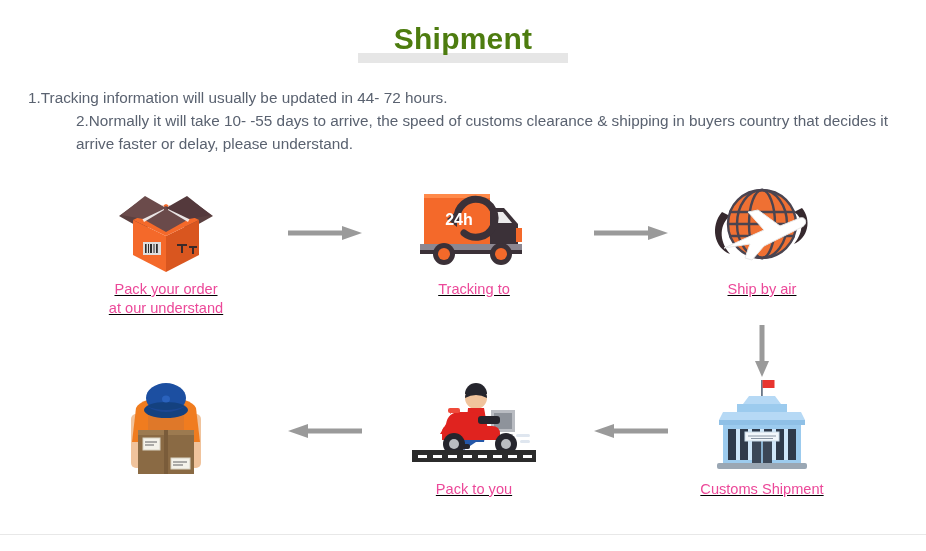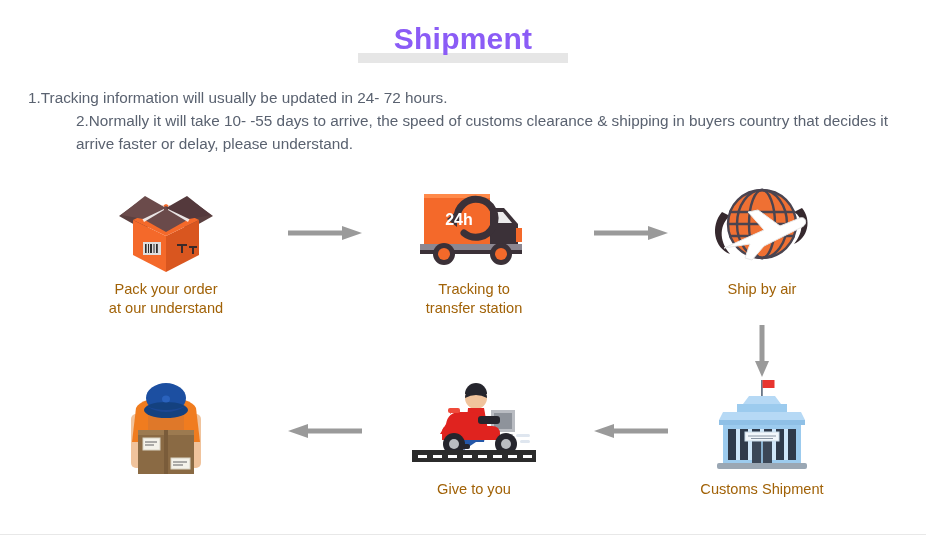--- a/index.html
+++ b/index.html
@@ -16,45 +16,45 @@
     position: absolute; left: 0; top: 22px; width: 926px;
     text-align: center;
   }
   .title-inner { position: relative; display: inline-block; }
   .title-bar {
     position: absolute; left: -28px; right: -28px; top: 31px; height: 10px;
     background: #e6e6e6; z-index: 0;
   }
   .title-text {
     position: relative; z-index: 1;
-    font-size: 30px; font-weight: bold; color: #8b5cf6;
+    font-size: 30px; font-weight: bold; color: #4d7c0f;
     letter-spacing: .2px; padding: 0 8px;
   }
 
   
   .notes {
     position: absolute; left: 28px; top: 86px; width: 868px;
     font-size: 15.3px; line-height: 23px; color: #5a6270;
   }
   .notes div { white-space: nowrap; }
   .notes .wrap2 { white-space: normal; margin-left: 48px; }
 
   
   .row { position: absolute; width: 926px; }
   .row-top { top: 168px; height: 160px; }
   .row-bot { top: 368px; height: 160px; }
 
-  .cell { position: absolute; width: 200px; text-align: center; }
+  .cell { position: absolute; width: 200px; text-align: center; text-decoration: underline; }
   .c1 { left: 66px; }
   .c2 { left: 374px; }
   .c3 { left: 662px; text-align: center; }
 
   .icon-box { height: 112px; display: flex; align-items: center; justify-content: center; }
   .caption {
-    font-size: 14.6px; line-height: 19px; color: #a16207;
+    font-size: 14.6px; line-height: 19px; color: #ec4899;
   }
 
   
   .arrow-h { position: absolute; width: 74px; height: 16px; }
   .arrow-v { position: absolute; width: 16px; height: 52px; }
   .ah1 { left: 288px; top: 225px; }
   .ah2 { left: 594px; top: 225px; }
   .ah3 { left: 288px; top: 423px; }
   .ah4 { left: 594px; top: 423px; }
   .av1 { left: 754px; top: 325px; }
@@ -72,21 +72,21 @@
 <div class="page">
 
   <div class="title-wrap">
     <span class="title-inner">
       <span class="title-bar"></span>
       <span class="title-text">Shipment</span>
     </span>
   </div>
 
   <div class="notes">
-    <div>1.Tracking information will usually be updated in 24- 72 hours.</div>
+    <div>1.Tracking information will usually be updated in 44- 72 hours.</div>
     <div class="wrap2">2.Normally it will take 10- -55 days to arrive, the speed of customs clearance &amp; shipping in buyers country that decides it arrive faster or delay, please understand.</div>
   </div>
 
   <div class="row row-top">
 
     <div class="cell c1">
       <div class="icon-box">
         <svg width="110" height="104" viewBox="0 0 110 104">
 
           <polygon points="55,44 30,28 8,44 33,58" fill="#5b4040"></polygon>
@@ -148,21 +148,20 @@
           <circle cx="85" cy="76" r="11" fill="#3b3138"></circle>
           <circle cx="85" cy="76" r="6" fill="#f4692a"></circle>
 
           <path d="M41 41 a19 19 0 1 1 7 14" fill="none" stroke="#3b3138" stroke-width="7" stroke-linecap="round"></path>
           <polygon points="41,33 41,49 31,41" fill="#3b3138"></polygon>
           <text x="43" y="47" font-family="Liberation Sans, sans-serif" font-size="16" font-weight="bold" fill="#ffffff" text-anchor="middle">24h</text>
         </svg>
       </div>
       <div class="caption">
         <div>Tracking to</div>
-        <div>transfer station</div>
       </div>
     </div>
 
     <div class="cell c3">
       <div class="icon-box">
         <svg width="108" height="100" viewBox="0 0 108 100">
 
           <path d="M14 38 C2 52 6 74 22 80 C10 66 12 50 22 42 z" fill="#36292e"></path>
           <path d="M94 34 C104 46 100 64 86 70 C96 58 96 44 86 38 z" fill="#36292e"></path>
 
@@ -268,21 +267,21 @@
             <rect x="115" y="81" width="9" height="3"></rect>
           </g>
 
           <g fill="#dfe6ef">
             <rect x="108" y="60" width="14" height="3" rx="1.5"></rect>
             <rect x="112" y="66" width="10" height="3" rx="1.5"></rect>
           </g>
         </svg>
       </div>
       <div class="caption">
-        <div>Give to you</div>
+        <div>Pack to you</div>
       </div>
     </div>
 
     <div class="cell c3">
       <div class="icon-box">
         <svg width="110" height="100" viewBox="0 0 110 100">
 
           <rect x="54" y="6" width="1.8" height="18" fill="#6a7787"></rect>
           <rect x="55.5" y="6" width="12" height="8" fill="#e8342e"></rect>
 

